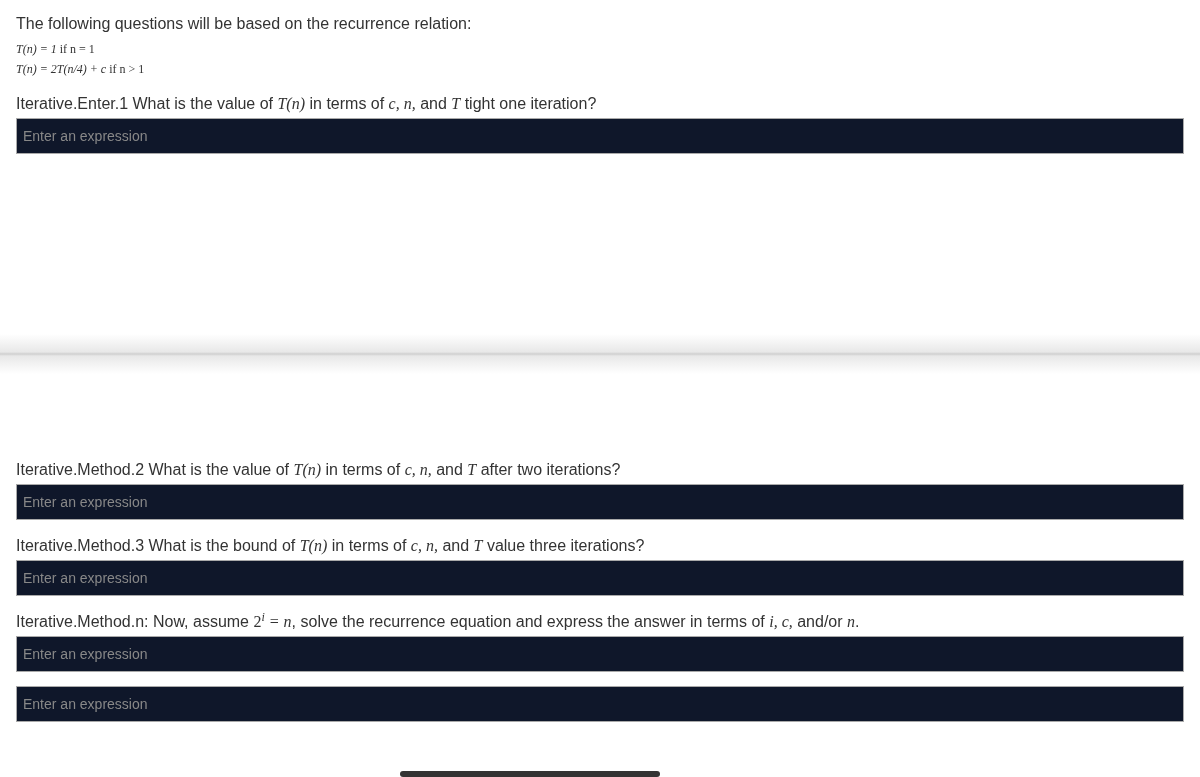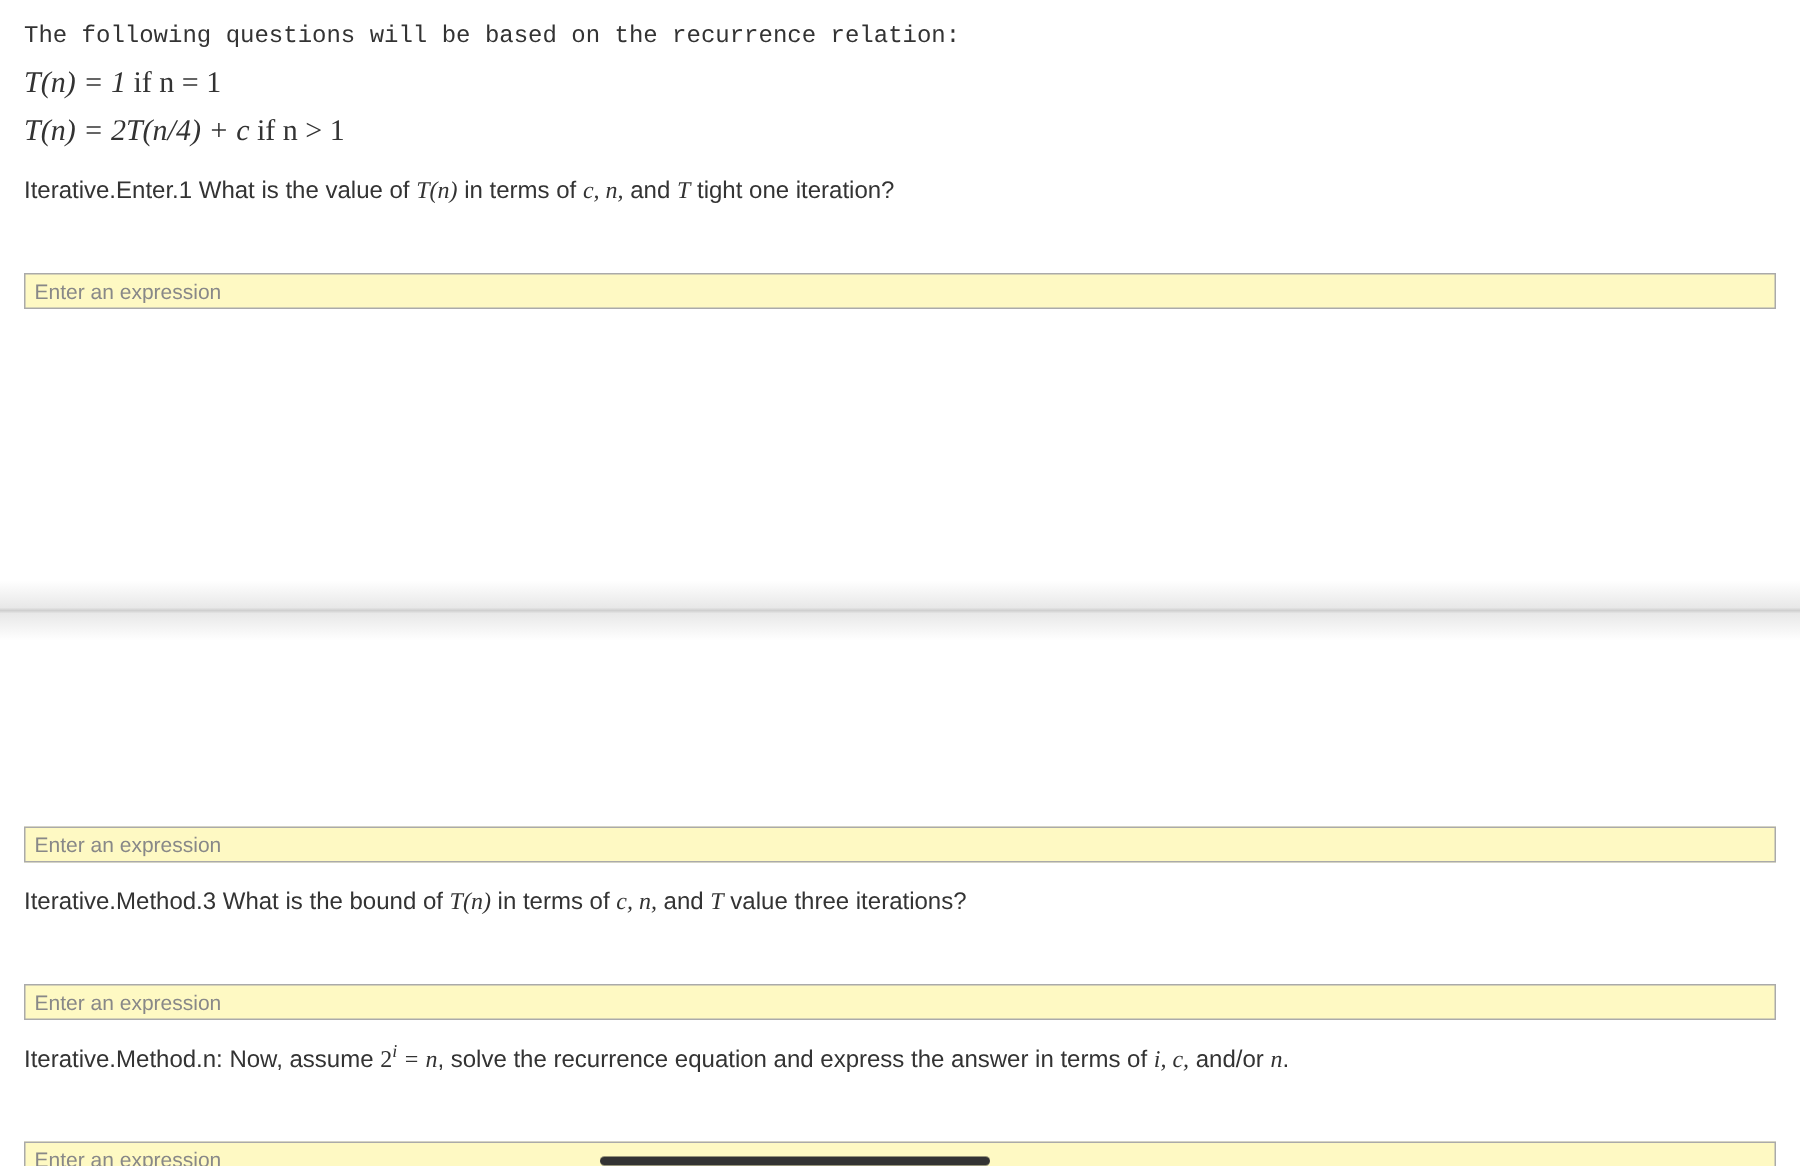--- a/index.html
+++ b/index.html
@@ -10,51 +10,49 @@
     body {
       font-family: 'Segoe UI', Arial, sans-serif;
       font-size: 16px;
       color: #333;
       background: #fff;
       padding: 12px 16px;
       line-height: 1.5;
     }
     .intro {
       margin-bottom: 4px;
-      font-family: Liberation Mono, monospace;
     }
     .equation-line {
       font-family: 'Times New Roman', serif;
-      font-size: 20px;
+      font-size: 12px;
       margin-bottom: 2px;
     }
     .question-block {
       margin-top: 14px;
     }
     .question-text {
       margin-bottom: 2px;
     }
     .math {
       font-family: 'Times New Roman', serif;
       font-style: italic;
     }
     .math-upright {
       font-family: 'Times New Roman', serif;
       font-style: normal;
     }
     .input-box {
       width: 100%;
       border: 1px solid #aaa;
-      padding: 0 6px;
+      padding: 17px 6px;
       font-size: 14px;
       color: #777;
-      background: #fef9c3;
+      background: #0f172a;
       height: 24px;
       font-family: Arial, sans-serif;
-      margin-top: 40px;
     }
     .input-box::placeholder {
       color: #888;
     }
     .spacer-large {
       height: 180px;
     }
     .gradient-band {
       height: 40px;
       margin-left: -16px;
@@ -101,20 +99,23 @@
     <span>Iterative.Enter.1 What is the value of </span><span class="math">T(n)</span><span> in terms of </span><span class="math">c, n,</span><span> and </span><span class="math">T</span><span> tight one iteration?</span>
   </div>
   <input type="text" class="input-box" placeholder="Enter an expression" style="">
 </div>
 
 <div class="spacer-large"></div>
 <div class="gradient-band"></div>
 <div class="spacer-small"></div>
 
 <div class="question-block">
+  <div class="question-text">
+    <span>Iterative.Method.2 What is the value of </span><span class="math">T(n)</span><span> in terms of </span><span class="math">c, n,</span><span> and </span><span class="math">T</span><span> after two iterations?</span>
+  </div>
   <input type="text" class="input-box" placeholder="Enter an expression" style="">
 </div>
 
 <div class="question-block">
   <div class="question-text">
     <span>Iterative.Method.3 What is the bound of </span><span class="math">T(n)</span><span> in terms of </span><span class="math">c, n,</span><span> and </span><span class="math">T</span><span> value three iterations?</span>
   </div>
   <input type="text" class="input-box" placeholder="Enter an expression" style="">
 </div>
 

